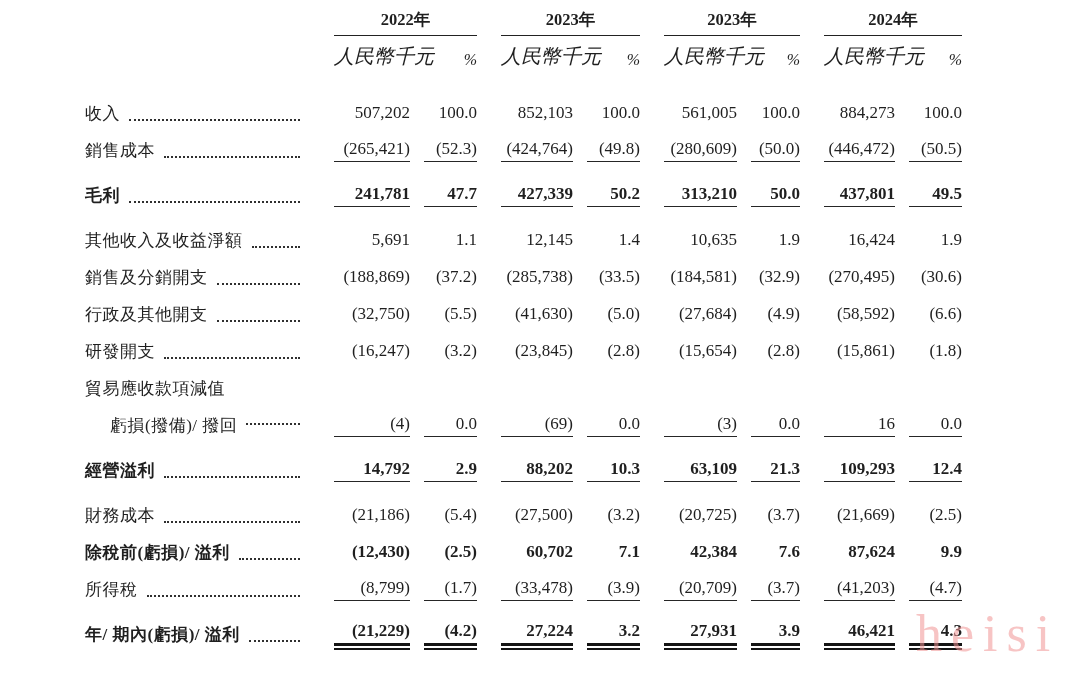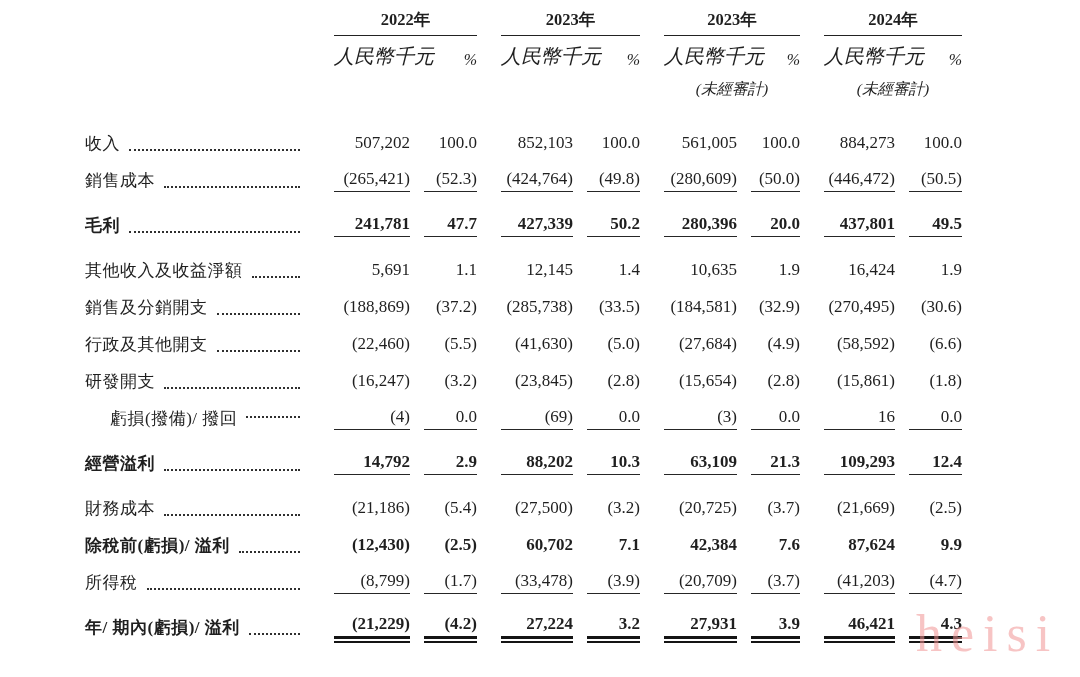--- a/index.html
+++ b/index.html
@@ -114,35 +114,20 @@
           <th>
             <div class="pctl">%</div>
           </th>
           <th>
             <div class="unit">人民幣千元</div>
           </th>
           <th>
             <div class="pctl">%</div>
           </th>
         </tr>
-        <tr class="hn">
-          <th></th>
-          <th colspan="2">
-            <div class="note"></div>
-          </th>
-          <th colspan="2">
-            <div class="note"></div>
-          </th>
-          <th colspan="2">
-            <div class="note">(未經審計)</div>
-          </th>
-          <th colspan="2">
-            <div class="note">(未經審計)</div>
-          </th>
-        </tr>
       </thead>
     <tbody>
         <tr>
           <td class="lab">
             <div class="labin">
               <span class="lt">收入</span>
               <span class="leader"></span>
             </div>
           </td>
           <td class="v">
@@ -215,24 +200,24 @@
           <td class="p">
             <div class="cl u-single">47.7</div>
           </td>
           <td class="v">
             <div class="cl u-single">427,339</div>
           </td>
           <td class="p">
             <div class="cl u-single">50.2</div>
           </td>
           <td class="v">
-            <div class="cl u-single">280,396</div>
-          </td>
-          <td class="p">
-            <div class="cl u-single">20.0</div>
+            <div class="cl u-single">313,210</div>
+          </td>
+          <td class="p">
+            <div class="cl u-single">50.0</div>
           </td>
           <td class="v">
             <div class="cl u-single">437,801</div>
           </td>
           <td class="p">
             <div class="cl u-single">49.5</div>
           </td>
         </tr>
         <tr class="sp">
           <td class="lab">
@@ -299,21 +284,21 @@
           </td>
         </tr>
         <tr>
           <td class="lab">
             <div class="labin">
               <span class="lt">行政及其他開支</span>
               <span class="leader"></span>
             </div>
           </td>
           <td class="v">
-            <div class="cl u-none">(22,460)</div>
+            <div class="cl u-none">(32,750)</div>
           </td>
           <td class="p">
             <div class="cl u-none">(5.5)</div>
           </td>
           <td class="v">
             <div class="cl u-none">(41,630)</div>
           </td>
           <td class="p">
             <div class="cl u-none">(5.0)</div>
           </td>
@@ -353,20 +338,51 @@
             <div class="cl u-none">(15,654)</div>
           </td>
           <td class="p">
             <div class="cl u-none">(2.8)</div>
           </td>
           <td class="v">
             <div class="cl u-none">(15,861)</div>
           </td>
           <td class="p">
             <div class="cl u-none">(1.8)</div>
+          </td>
+        </tr>
+        <tr>
+          <td class="lab">
+            <div class="labin">
+              <span class="lt">貿易應收款項減值</span>
+            </div>
+          </td>
+          <td class="v">
+            <div class="cl u-none"></div>
+          </td>
+          <td class="p">
+            <div class="cl u-none"></div>
+          </td>
+          <td class="v">
+            <div class="cl u-none"></div>
+          </td>
+          <td class="p">
+            <div class="cl u-none"></div>
+          </td>
+          <td class="v">
+            <div class="cl u-none"></div>
+          </td>
+          <td class="p">
+            <div class="cl u-none"></div>
+          </td>
+          <td class="v">
+            <div class="cl u-none"></div>
+          </td>
+          <td class="p">
+            <div class="cl u-none"></div>
           </td>
         </tr>
         <tr>
           <td class="lab ind">
             <div class="labin">
               <span class="lt">虧損(撥備)/ 撥回</span>
               <span class="leader"></span>
             </div>
           </td>
           <td class="v">

